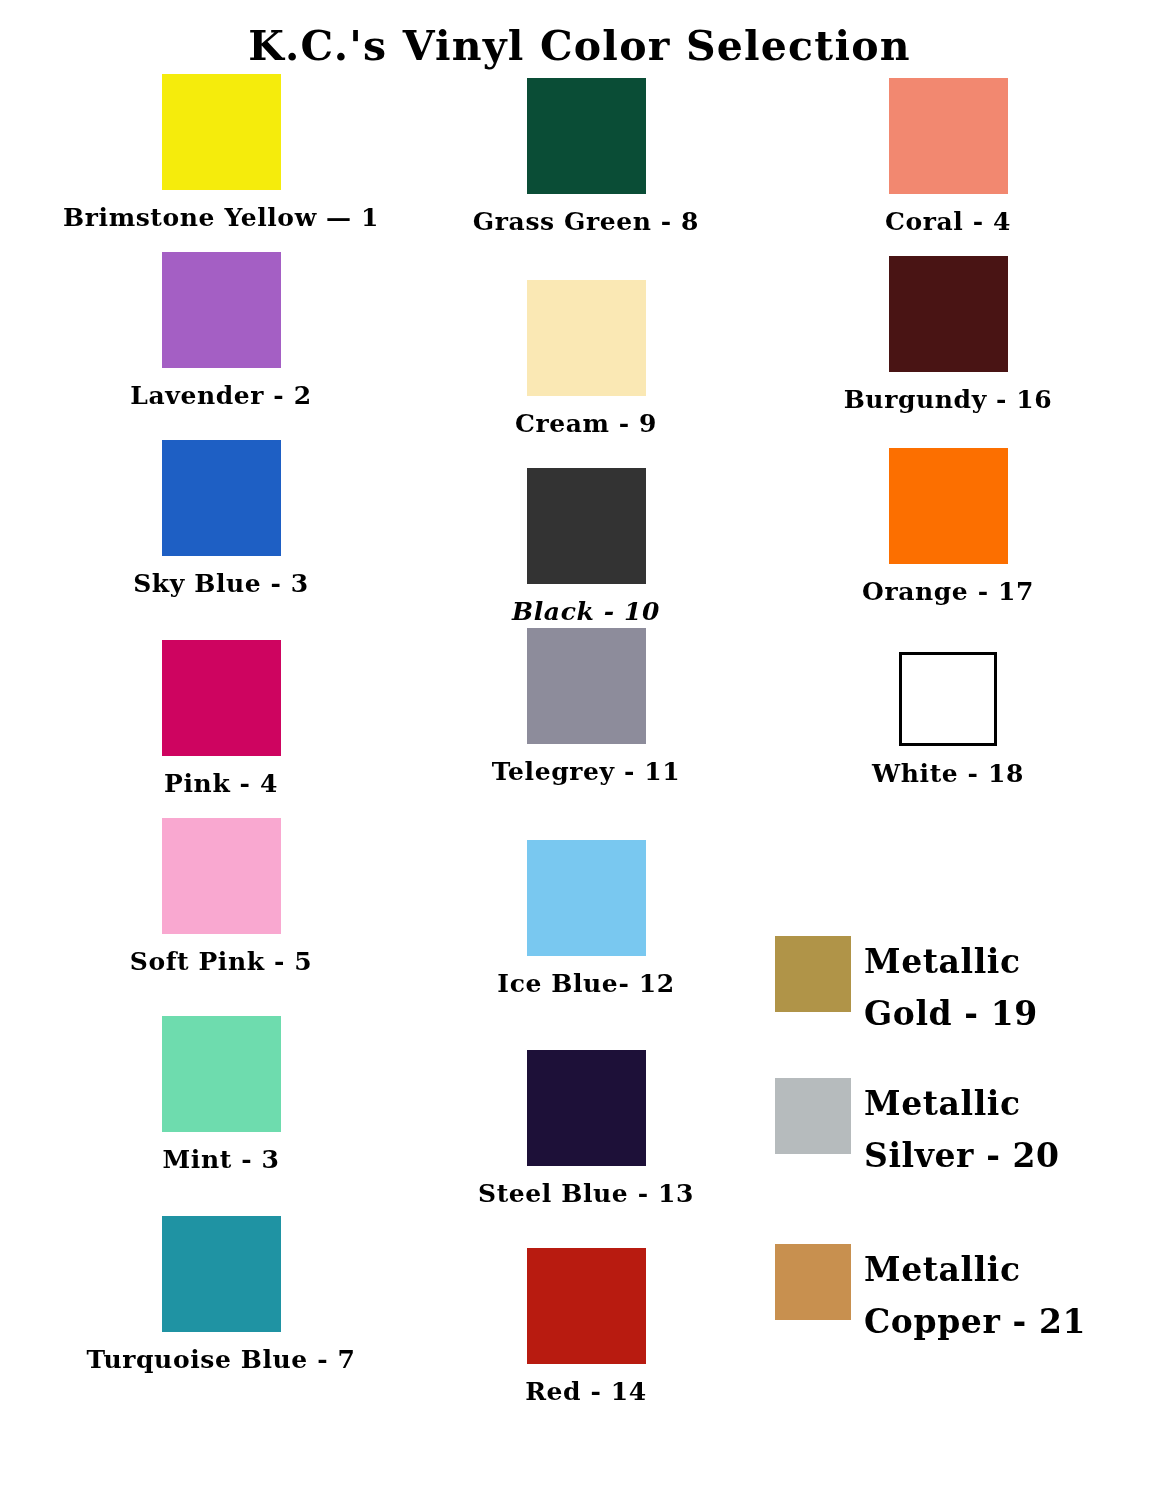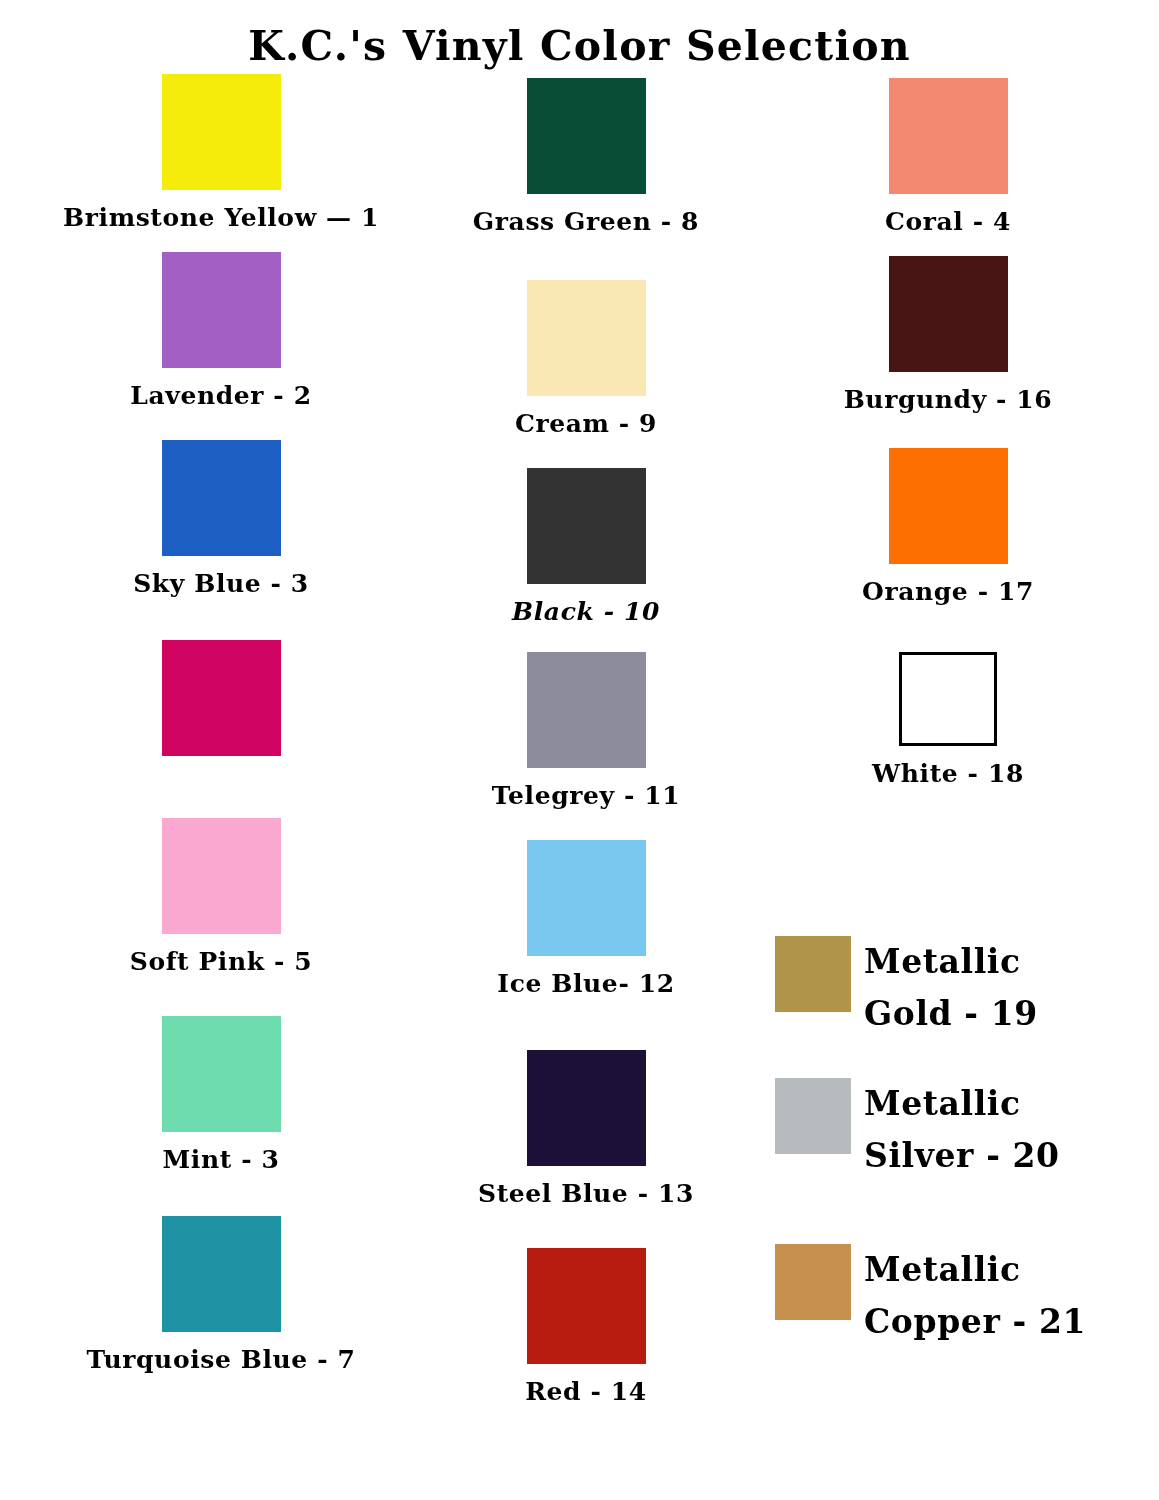--- a/index.html
+++ b/index.html
@@ -118,20 +118,21 @@
       <div class="entry" style="top: 252px;">
         <span class="swatch" style="background: rgb(164, 95, 196);"></span>
         <span class="entry-label">Lavender - 2</span>
       </div>
       <div class="entry" style="top: 440px;">
         <span class="swatch" style="background: rgb(30, 95, 196);"></span>
         <span class="entry-label">Sky Blue - 3</span>
       </div>
       <div class="entry" style="top: 640px;">
         <span class="swatch" style="background: rgb(206, 4, 96);"></span>
+        <span class="entry-label">Pink - 4</span>
       </div>
       <div class="entry" style="top: 818px;">
         <span class="swatch" style="background: rgb(249, 168, 208);"></span>
         <span class="entry-label">Soft Pink - 5</span>
       </div>
       <div class="entry" style="top: 1016px;">
         <span class="swatch" style="background: rgb(110, 220, 174);"></span>
         <span class="entry-label">Mint - 3</span>
       </div>
       <div class="entry" style="top: 1216px;">
@@ -145,21 +146,21 @@
         <span class="entry-label">Grass Green - 8</span>
       </div>
       <div class="entry" style="top: 280px;">
         <span class="swatch" style="background: rgb(250, 232, 180);"></span>
         <span class="entry-label">Cream - 9</span>
       </div>
       <div class="entry" style="top: 468px; font-style: italic;">
         <span class="swatch" style="background: rgb(51, 51, 51);"></span>
         <span class="entry-label">Black - 10</span>
       </div>
-      <div class="entry" style="top: 652px;">
+      <div class="entry" style="top: 628px;">
         <span class="swatch" style="background: rgb(141, 140, 155);"></span>
         <span class="entry-label">Telegrey - 11</span>
       </div>
       <div class="entry" style="top: 840px;">
         <span class="swatch" style="background: rgb(121, 200, 240);"></span>
         <span class="entry-label">Ice Blue- 12</span>
       </div>
       <div class="entry" style="top: 1050px;">
         <span class="swatch" style="background: rgb(29, 16, 56);"></span>
         <span class="entry-label">Steel Blue - 13</span>

